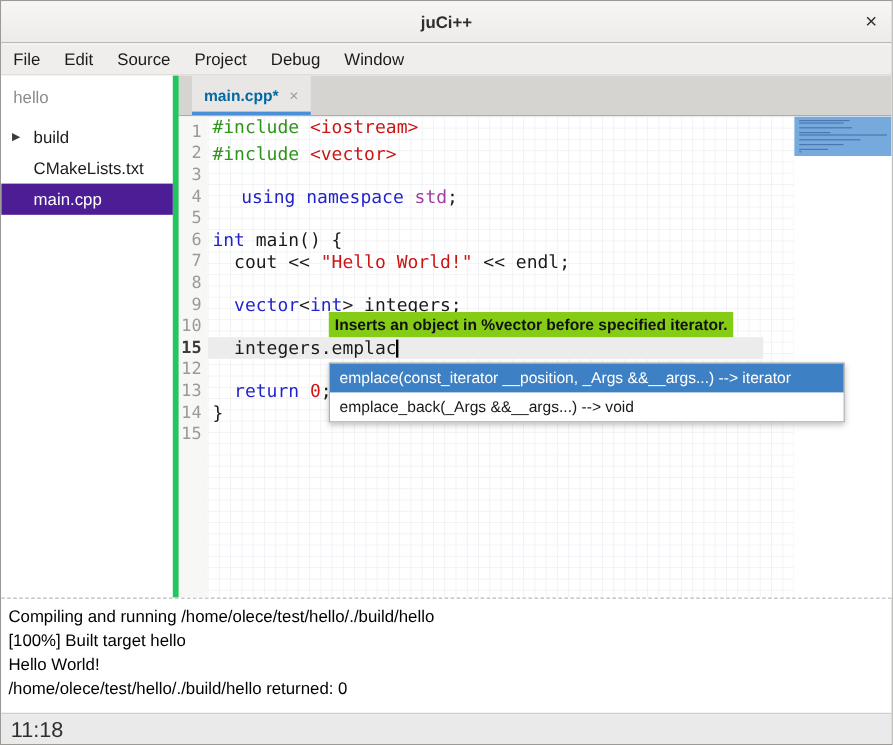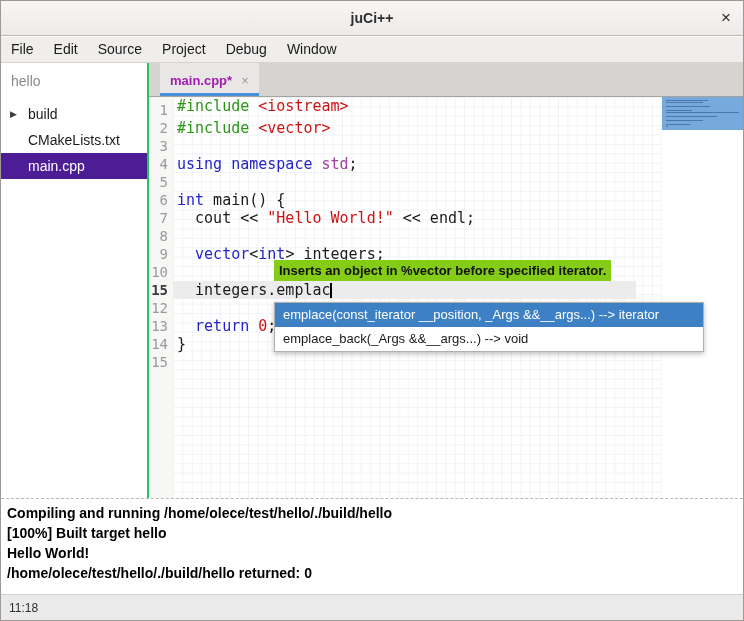--- a/index.html
+++ b/index.html
@@ -18,37 +18,37 @@
   .title { text-align:center; line-height:34px; font-size:14px; font-weight:bold; color:#2e2e2e; }
   .win-close { position:absolute; right:12px; top:0; line-height:34px; font-size:17px; color:#2e2e2e; cursor:pointer; }
   
   .menubar {
     position:absolute; left:0; top:36px; width:100%; height:26px;
     background:#efeeec; border-bottom:1px solid #d6d3d0;
   }
   .menu-item { display:inline-block; padding:0 10px; line-height:25px; font-size:14px; color:#1b1b1b; }
   
   .main { position:absolute; left:0; top:62px; width:100%; height:435px; background:#fff; }
-  .sidebar { position:absolute; left:0; top:0; width:148px; height:435px; background:#fff; border-right:2px solid #22c55e; }
+  .sidebar { position:absolute; left:0; top:0; width:148px; height:435px; background:#fff; border-right:5px solid #22c55e; }
   .project-label { padding:10px 10px 8px 10px; font-size:14px; color:#8b8b8b; }
   .tree { margin-top:4px; }
   .tree-row { position:relative; height:26px; line-height:26px; font-size:14px; color:#1b1b1b; padding-left:27px; cursor:default; }
   .tree-row .expander { position:absolute; left:9px; top:0; font-size:9px; color:#3c3c3c; }
   .tree-row.selected { background:#4c1d95; color:#ffffff; }
   
   .editor-col { position:absolute; left:148px; top:0; right:0; height:435px; }
   .tabbar {
     position:absolute; left:0; top:0; right:0; height:34px;
     background:#d6d4d1; border-bottom:1px solid #a5a3a0;
   }
   .tab {
     position:relative; display:inline-block; margin-left:11px; height:33px;
     padding:0 10px; background:#e9e7e5; line-height:33px;
   }
-  .tab-label { font-size:13px; font-weight:bold; color:#a21caf; }
+  .tab-label { font-size:13px; font-weight:bold; color:#0369a1; }
   .tab-close { font-size:13px; color:#9a9a9a; margin-left:9px; }
   .tab-underline { position:absolute; left:0; right:0; bottom:0; height:3px; background:#4a90d9; }
   
   .editor-body { position:absolute; left:0; top:34px; right:0; height:401px; background:#fff; overflow:hidden; }
   .gutter { position:absolute; left:0; top:0; width:24px; height:401px; background:#f7f7f6; z-index:1; }
   .gutter .num {
     position:absolute; right:0; width:24px; padding-right:5px; height:18px; line-height:18px;
     text-align:right; font-family:"DejaVu Sans Mono", monospace; font-size:14px; color:#9a9a9a;
   }
   .gutter .num.cur { color:#3c3c3c; font-weight:bold; }
@@ -76,28 +76,28 @@
   }
   .ac-popup {
     position:absolute; left:125px; top:205px; width:430px; background:#fff;
     border:1px solid #b0b0b0; box-shadow:0 2px 5px rgba(0,0,0,0.25); z-index:6;
   }
   .ac-row { height:24px; line-height:24px; padding:0 8px; font-size:13px; color:#1a1a1a; white-space:nowrap; overflow:hidden; }
   .ac-row.sel { background:#3d80c4; color:#ffffff; }
   
   .output {
     position:absolute; left:0; top:497px; width:100%; height:96px; background:#fff;
-    border-top:1px dashed #b9b9b9; padding:4px 6px;font-weight:bold;
+    border-top:1px dashed #b9b9b9; padding:4px 6px;
   }
   .out-line { font-size:14px; line-height:20px; color:#000; white-space:pre; }
   .statusbar {
     position:absolute; left:0; top:593px; width:100%; height:28px;
     background:#eaeaea; border-top:1px solid #cfcfcf;
   }
-  .status-time { padding-left:8px; line-height:26px; font-size:12px; color:#2e2e2e; }
+  .status-time { padding-left:8px; line-height:26px; font-size:18px; color:#2e2e2e; }
 </style>
 </head>
 <body>
 
 <div class="window">
 
   <div class="titlebar">
     <div class="title">juCi++</div>
     <div class="win-close">×</div>
   </div>
@@ -141,21 +141,21 @@
             <div class="num cur" style="top: 184px;">15</div>
             <div class="num" style="top: 202px;">12</div>
             <div class="num" style="top: 220px;">13</div>
             <div class="num" style="top: 238px;">14</div>
             <div class="num" style="top: 256px;">15</div>
           </div>
         <div id="codelines">
             <div class="code-line" style="top: 0;"><span style="color: rgb(46, 148, 24);">#include</span><span style="color: rgb(26, 26, 26);"> </span><span style="color: rgb(204, 20, 20);">&lt;iostream&gt;</span></div>
             <div class="code-line" style="top: 22px;"><span style="color: rgb(46, 148, 24);">#include</span><span style="color: rgb(26, 26, 26);"> </span><span style="color: rgb(204, 20, 20);">&lt;vector&gt;</span></div>
             <div class="code-line" style="top: 40px;"></div>
-            <div class="code-line" style="top: 58px;"><span style="color: rgb(35, 35, 204);">using</span><span style="color: rgb(26, 26, 26);"> </span><span style="color: rgb(35, 35, 204);">namespace</span><span style="color: rgb(26, 26, 26);"> </span><span style="color: rgb(160, 64, 160);">std</span><span style="color: rgb(26, 26, 26);">;</span></div>
+            <div class="code-line" style="top: 58px; margin-left: 24px;"><span style="color: rgb(35, 35, 204);">using</span><span style="color: rgb(26, 26, 26);"> </span><span style="color: rgb(35, 35, 204);">namespace</span><span style="color: rgb(26, 26, 26);"> </span><span style="color: rgb(160, 64, 160);">std</span><span style="color: rgb(26, 26, 26);">;</span></div>
             <div class="code-line" style="top: 76px;"></div>
             <div class="code-line" style="top: 94px;"><span style="color: rgb(35, 35, 204);">int</span><span style="color: rgb(26, 26, 26);"> main() {</span></div>
             <div class="code-line" style="top: 112px;"><span style="color: rgb(26, 26, 26);">  cout &lt;&lt; </span><span style="color: rgb(204, 20, 20);">"Hello World!"</span><span style="color: rgb(26, 26, 26);"> &lt;&lt; endl;</span></div>
             <div class="code-line" style="top: 130px;"></div>
             <div class="code-line" style="top: 148px;"><span style="color: rgb(26, 26, 26);">  </span><span style="color: rgb(35, 35, 204);">vector</span><span style="color: rgb(26, 26, 26);">&lt;</span><span style="color: rgb(35, 35, 204);">int</span><span style="color: rgb(26, 26, 26);">&gt; integers;</span></div>
             <div class="code-line" style="top: 166px;"></div>
             <div class="code-line" style="top: 184px;"><span style="color: rgb(26, 26, 26);">  integers.emplac</span></div>
             <div class="code-line" style="top: 202px;"></div>
             <div class="code-line" style="top: 220px;"><span style="color: rgb(26, 26, 26);">  </span><span style="color: rgb(35, 35, 204);">return</span><span style="color: rgb(26, 26, 26);"> </span><span style="color: rgb(204, 20, 20);">0</span><span style="color: rgb(26, 26, 26);">;</span></div>
             <div class="code-line" style="top: 238px;"><span style="color: rgb(26, 26, 26);">}</span></div>

